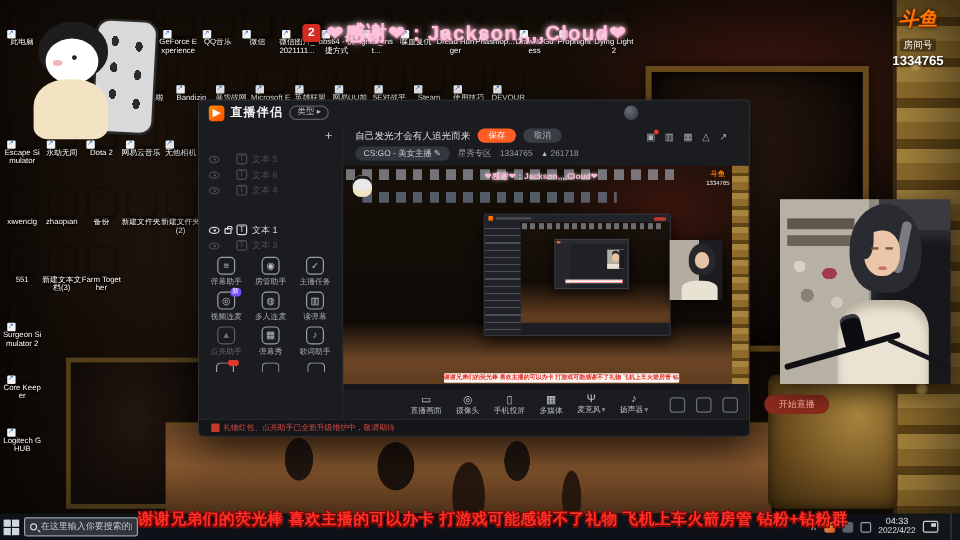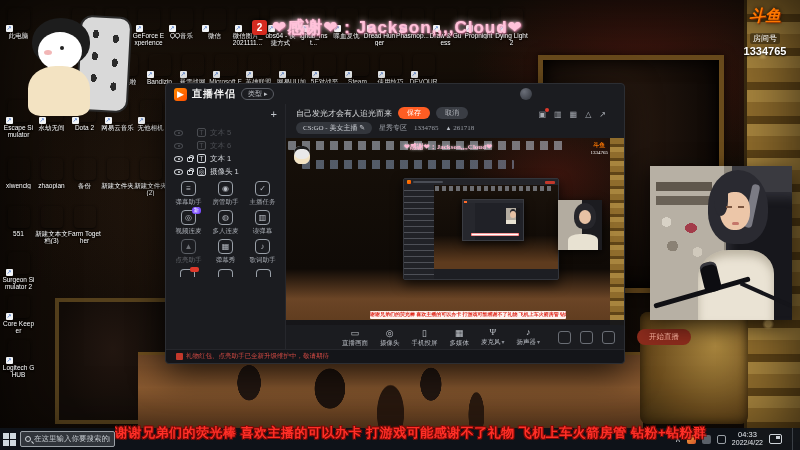--- a/index.html
+++ b/index.html
@@ -93,21 +93,21 @@
   .app-mid{flex:1;display:flex;min-height:0;}
   
   .lpanel{width:120px;border-right:1px solid #26272c;display:flex;flex-direction:column;padding:2px 0 0 0;}
   .tabs{display:flex;align-items:center;gap:7px;padding:0 8px;height:16px;}
   .tab{font-size:7.5px;color:#9ba0a8;cursor:pointer;position:relative;}
   .tab.active{color:#ff6a2b;font-weight:bold;}
   .tab.active::after{content:"";position:absolute;left:2px;right:2px;bottom:-3px;height:2px;background:#ff6a2b;border-radius:1px;}
   .tab-add{margin-left:auto;color:#c2c6cc;font-size:11px;cursor:pointer;}
   .srclist{margin-top:4px;}
   .srow{display:flex;align-items:center;gap:4px;height:13px;padding:0 8px;color:#8b8f96;cursor:pointer;}
-  .srow.bright{color:#d5d8dd;}
+  .srow.bright{color:#d5d8dd;margin-top:20px;}
   .srow.dim{opacity:.42;}
   .i-eye{width:9px;height:6px;border:1px solid currentColor;border-radius:50%;position:relative;flex:0 0 9px;}
   .i-eye::after{content:"";position:absolute;left:2.5px;top:1px;width:2px;height:2px;border-radius:50%;background:currentColor;}
   .i-lock{width:6px;height:5px;border:1px solid currentColor;border-radius:1px;position:relative;margin-top:2px;flex:0 0 6px;}
   .i-lock::before{content:"";position:absolute;left:0.5px;top:-3px;width:3px;height:3px;border:1px solid currentColor;border-bottom:none;border-radius:3px 3px 0 0;}
   .s-glyph{font-size:7px;width:9px;text-align:center;border:1px solid currentColor;border-radius:2px;line-height:8px;height:9px;flex:0 0 9px;}
   .s-label{font-size:7.5px;}
   .toolbox-head{display:flex;align-items:center;height:16px;padding:0 8px;margin-top:3px;border-top:1px solid #26272c;}
   .toolbox-title{font-size:7.5px;color:#c2c6cc;}
   .collapse{margin-left:auto;width:10px;height:10px;border:1px solid #6a6e75;border-radius:50%;color:#9aa0a8;
@@ -117,21 +117,21 @@
   .toolcell .tico{width:15px;height:15px;margin:0 auto;border:1px solid #9aa0a8;border-radius:4px;color:#b9bdc4;
     font-size:8px;line-height:14px;}
   .toolcell .tlabel{font-size:6.5px;color:#a9adb4;margin-top:2px;}
   .toolcell.dim{opacity:.5;}
   .toolcell .badge{position:absolute;top:-3px;right:6px;background:#7b4dff;color:#fff;font-size:5.5px;line-height:7px;
     padding:0 2px;border-radius:3px;}
   .partialrow{display:flex;gap:23px;padding:4px 0 0 14px;overflow:hidden;height:12px;}
   .pico{width:15px;height:14px;border:1px solid #9aa0a8;border-radius:4px 4px 0 0;border-bottom:none;position:relative;}
   .pico .hotdot{position:absolute;top:-3px;right:-5px;width:9px;height:5px;background:#e0392b;border-radius:2px;}
   
-  .rcol{flex:1;display:flex;flex-direction:column;min-width:0;position:relative;font-family:Liberation Serif, serif;}
+  .rcol{flex:1;display:flex;flex-direction:column;min-width:0;position:relative;}
   .head1{height:16px;display:flex;align-items:center;gap:6px;padding:2px 8px 0 10px;}
   .stitle{font-size:8px;color:#d8dadd;}
   .pill{font-size:7px;border-radius:8px;padding:1px 9px;cursor:pointer;}
   .pill.save{background:#ff5d23;color:#fff;}
   .pill.cancel{background:#3a3d44;color:#b9bcc2;}
   .head2{height:16px;display:flex;align-items:center;gap:7px;padding:0 8px 0 10px;}
   .catpill{background:#33363c;color:#cfd2d8;font-size:7px;border-radius:8px;padding:1px 7px;cursor:pointer;}
   .meta{font-size:7px;color:#9a9ea6;}
   .heat{font-size:7px;color:#9a9ea6;}
   .heat .flame{color:#b8bdc4;font-size:6px;}
@@ -562,31 +562,37 @@
               <span class="i-lock" style="visibility: hidden;"></span>
               <span class="s-glyph">T</span>
               <span class="s-label">文本 5</span>
             </div>
             <div class="srow dim">
               <span class="i-eye"></span>
               <span class="i-lock" style="visibility: hidden;"></span>
               <span class="s-glyph">T</span>
               <span class="s-label">文本 6</span>
             </div>
+            <div class="srow dim">
+              <span class="i-eye"></span>
+              <span class="i-lock" style="visibility: hidden;"></span>
+              <span class="s-glyph">T</span>
+              <span class="s-label">文本 4</span>
+            </div>
             <div class="srow bright">
               <span class="i-eye"></span>
               <span class="i-lock"></span>
               <span class="s-glyph">T</span>
               <span class="s-label">文本 1</span>
             </div>
-            <div class="srow bright">
+            <div class="srow dim">
               <span class="i-eye"></span>
-              <span class="i-lock"></span>
-              <span class="s-glyph">◎</span>
-              <span class="s-label">摄像头 1</span>
+              <span class="i-lock" style="visibility: hidden;"></span>
+              <span class="s-glyph">T</span>
+              <span class="s-label">文本 3</span>
             </div>
         </div>
         <div class="toolgrid">
           <div class="toolcell">
 
               <div class="tico">≡</div>
               <div class="tlabel">弹幕助手</div>
             </div>
             <div class="toolcell">
 

